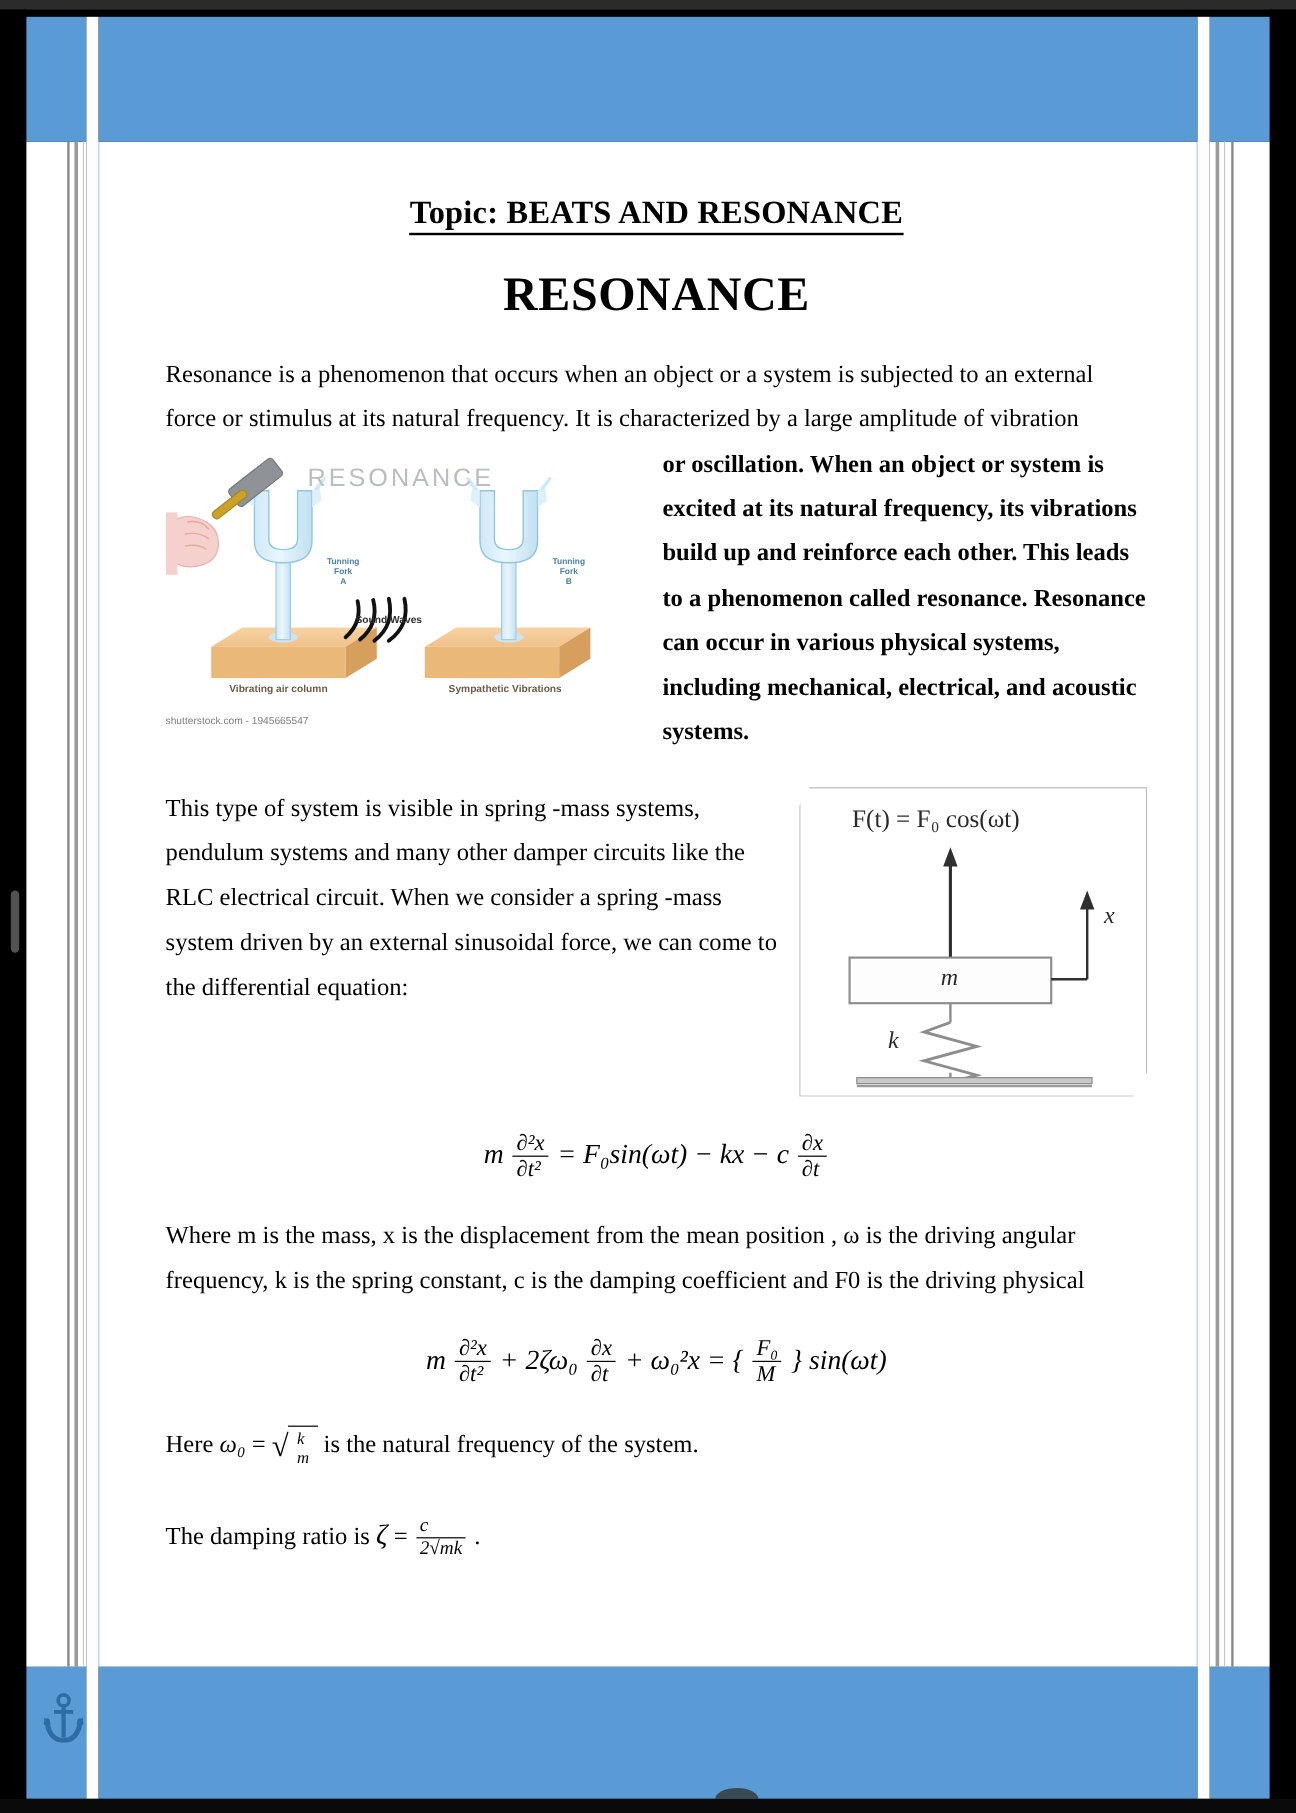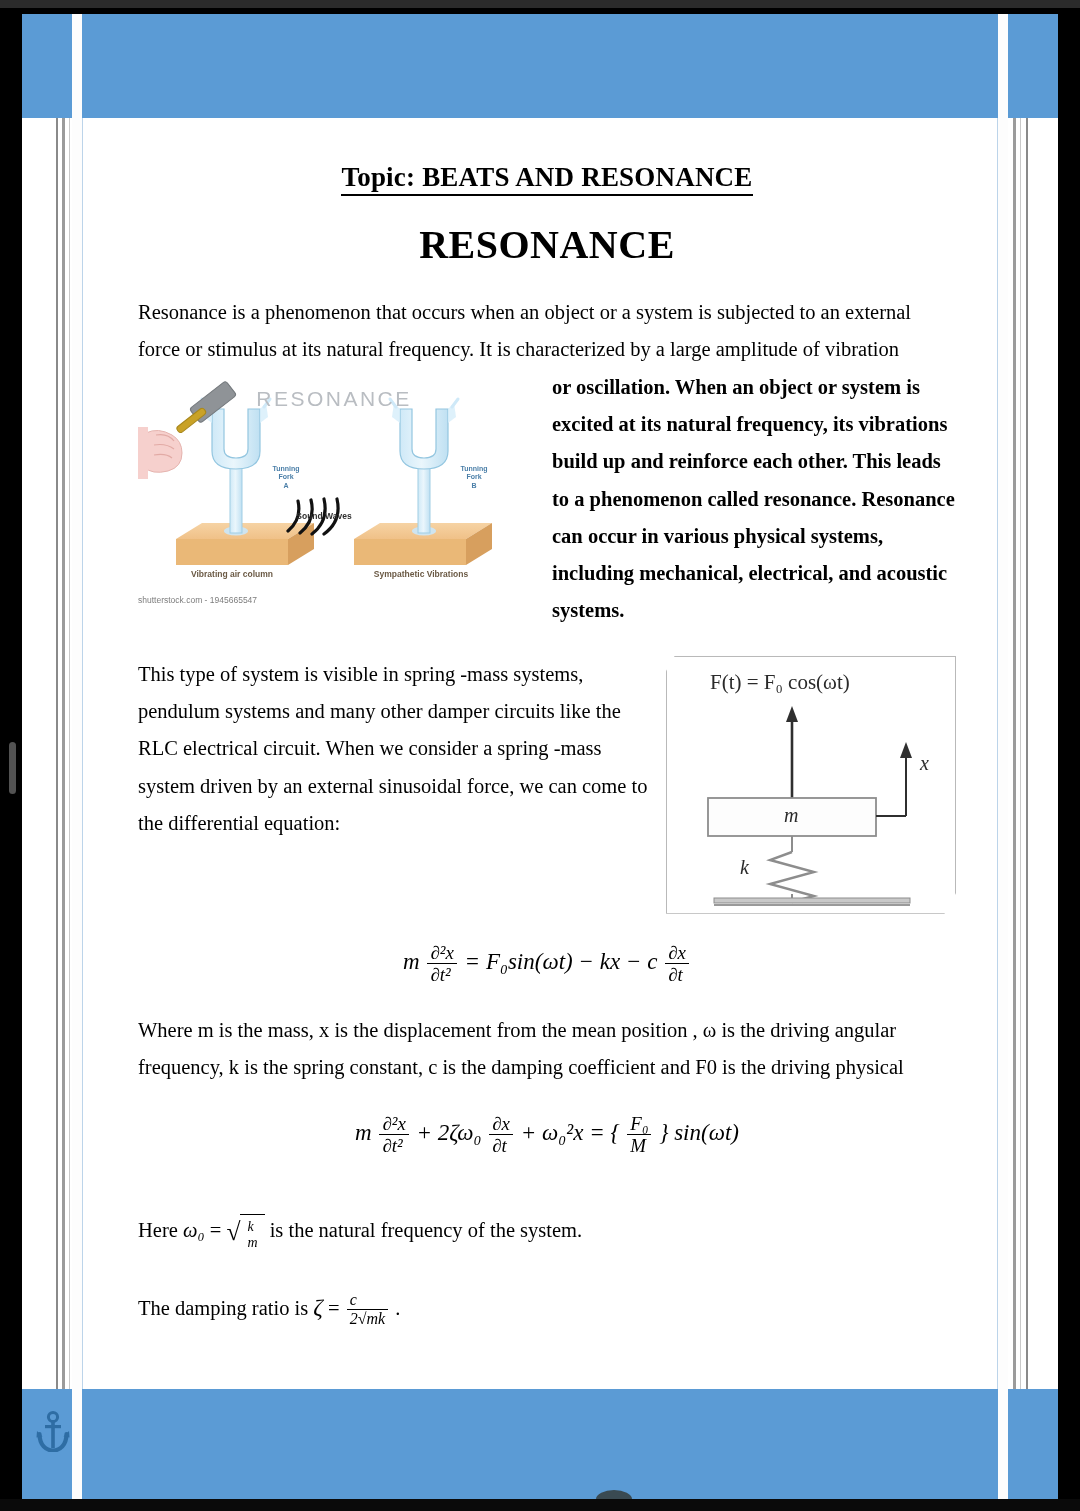--- a/index.html
+++ b/index.html
@@ -506,21 +506,21 @@
         <span>{</span>
         <span class="frac">
           <span class="num">F₀</span>
           <span class="den">M</span>
         </span>
         <span>}</span>
         <span>sin(ωt)</span>
       </span>
     </div>
 
-    <p class="body" style="margin-top:52px;">
+    <p class="body" style="margin-top:25px;">
       <span>Here</span>
       <span style="font-style:italic;">ω₀</span>
       <span>=</span>
       <span class="sqrt-wrap">
         <span class="radical">√</span><span class="rad-body">
           <span class="frac" style="font-size:.68em;">
             <span class="num" style="border-bottom:none;font-style:italic;">k</span>
             <span class="den" style="font-style:italic;">m</span>
           </span>
         </span>

